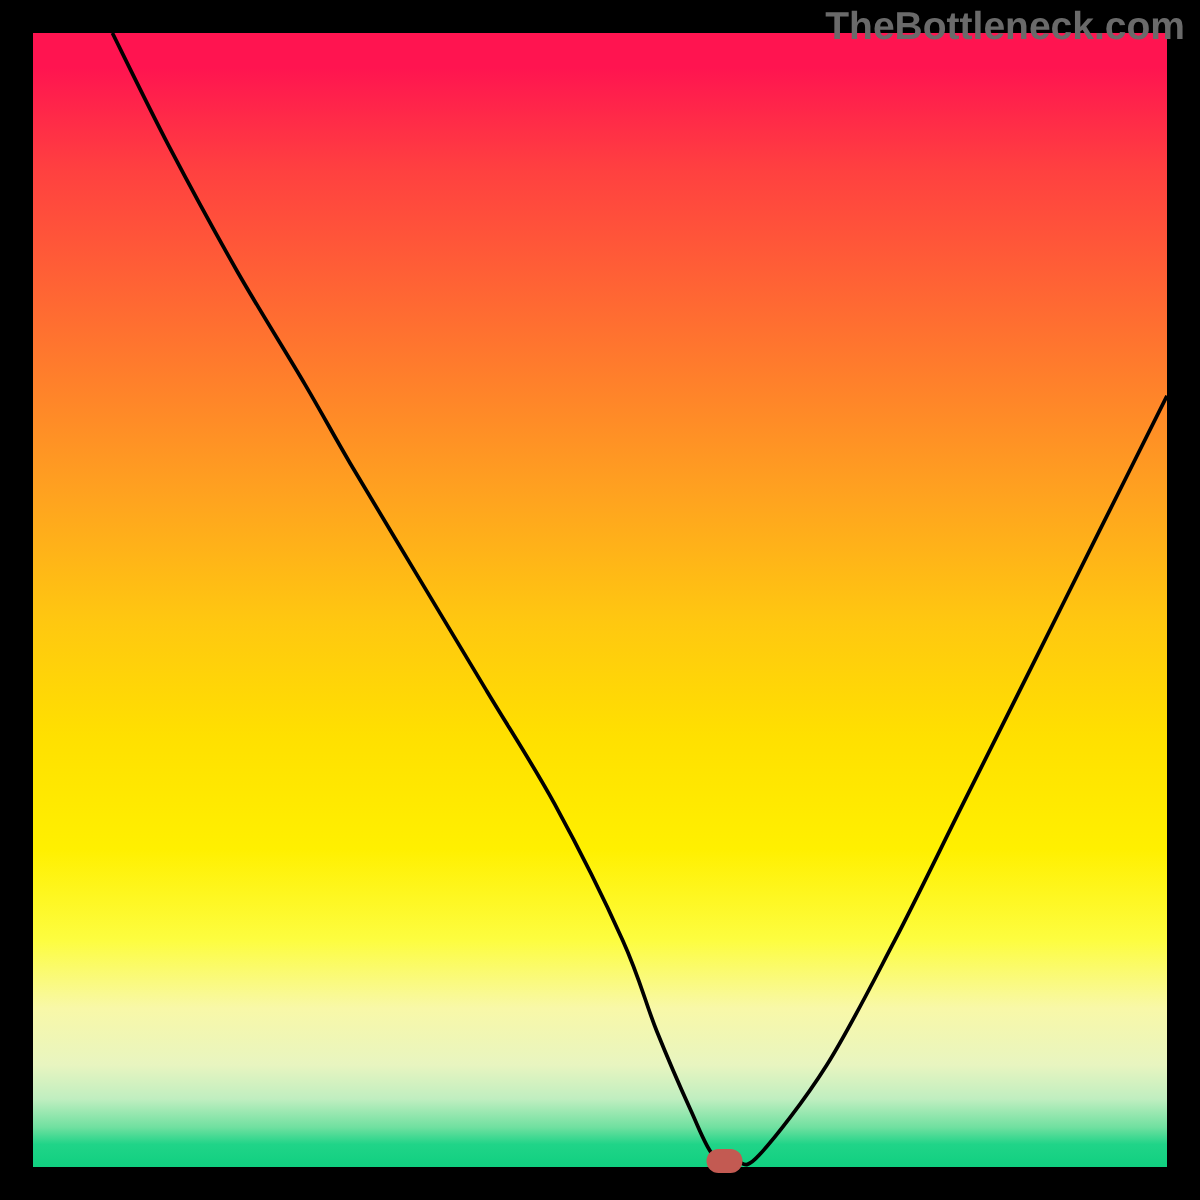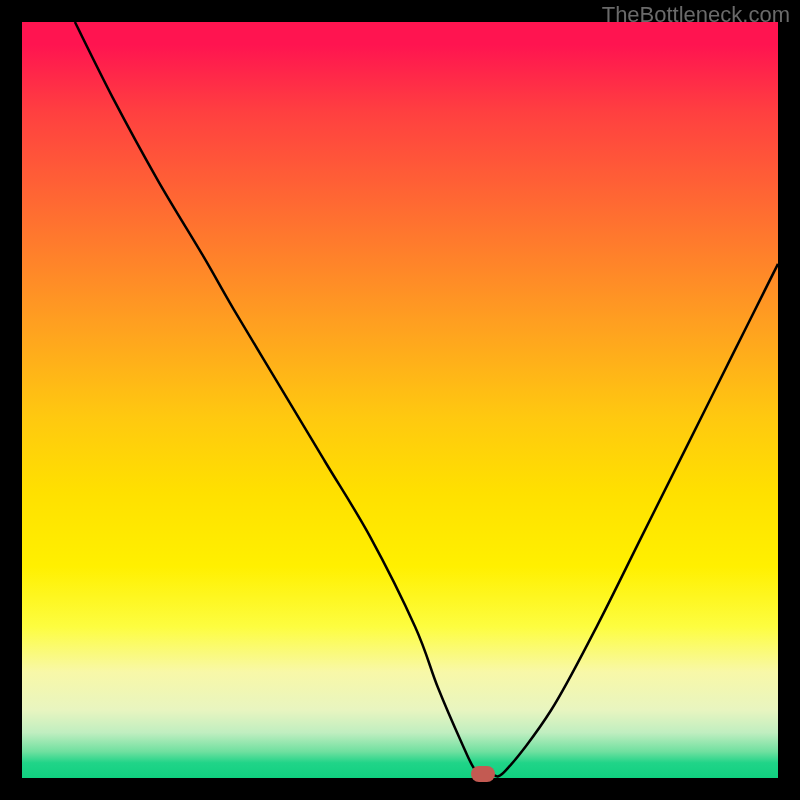--- a/index.html
+++ b/index.html
@@ -9,22 +9,22 @@
     background: #000;
     position: relative;
     font-family: Arial, Helvetica, sans-serif;
     overflow: hidden;
   }
   .watermark {
     position: absolute;
     top: 2px;
     right: 10px;
     color: #6a6a6a;
-    font-size: 22px;
-    font-weight: normal;
+    font-size: 26px;
+    font-weight: bold;
     z-index: 10;
   }
   .plot-area {
     position: absolute;
     left: 22px;
     top: 22px;
     width: 756px;
     height: 756px;
     background: linear-gradient(to bottom,
       #ff1450 0%,

